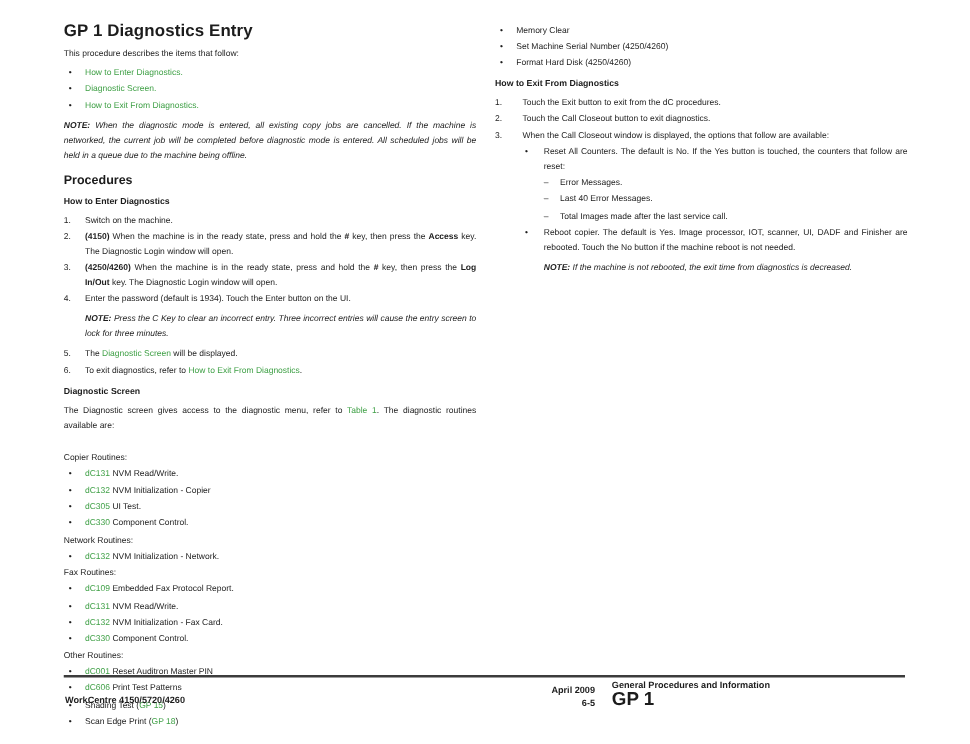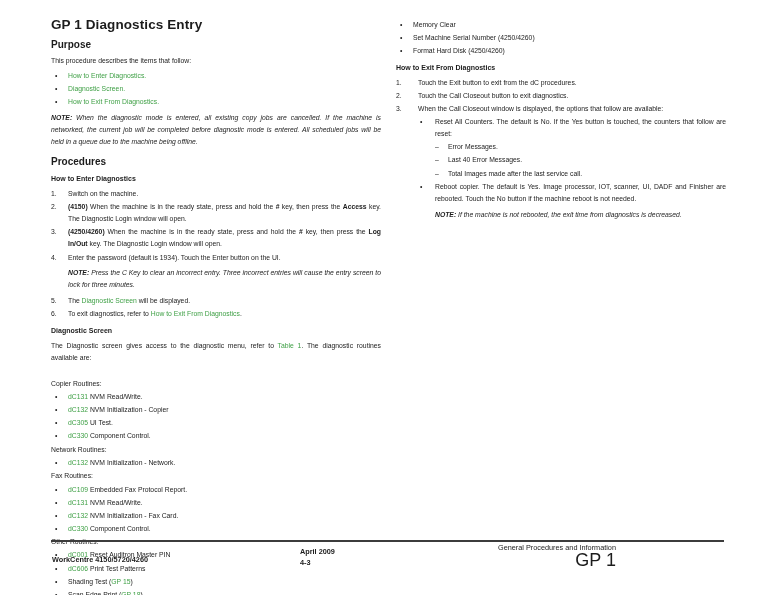--- a/index.html
+++ b/index.html
@@ -43,34 +43,33 @@
   .note.ind2{margin-left:39px;margin-top:4.5px;}
 
   .b{font-weight:bold;}
   .i{font-style:italic;}
   .bi{font-weight:bold;font-style:italic;}
   .lk{color:var(--link-green);}
 
   
   .footer-rule{position:absolute;left:51px;top:540px;width:673px;height:1.5px;background:#3c3c3c;}
   .footer-left{position:absolute;left:52px;top:555px;font-size:7.3px;font-weight:bold;}
-  .footer-center{position:absolute;left:300px;top:546px;width:176px;text-align:left;font-size:7.3px;font-weight:bold;line-height:11px;}
-  .footer-right{position:absolute;right:52px;top:543px;text-align:right;font-weight:normal;}
+  .footer-center{position:absolute;left:300px;top:546px;width:176px;text-align:right;font-size:7.3px;font-weight:bold;line-height:11px;}
+  .footer-right{position:absolute;right:52px;top:543px;text-align:left;font-weight:bold;}
   .footer-section{font-size:7.3px;line-height:9px;}
-  .footer-code{font-size:18px;line-height:14px;margin-top:1px;}
+  .footer-code{font-size:15px;line-height:14px;margin-top:1px;}
 </style>
 </head>
 <body>
 
 <div class="page">
 
   <div class="col col-left">
     <h1 class="doc-title">GP 1 Diagnostics Entry</h1>
 
-    <h2 class="sec">Purpose</h2>
     <p>This procedure describes the items that follow:</p>
 
     <div class="row">
       <span class="marker pad">•</span>
       <span class="txt lk">How to Enter Diagnostics.</span>
     </div>
     <div class="row">
       <span class="marker pad">•</span>
       <span class="txt lk">Diagnostic Screen.</span>
     </div>
@@ -230,20 +229,20 @@
       <span class="txt"><span>Reboot copier. The default is Yes. Image processor, IOT, scanner, UI, DADF and Finisher are rebooted. Touch the No button if the machine reboot is not needed.</span></span>
     </div>
 
     <p class="note ind2"><span class="bi">NOTE: </span><span class="i">If the machine is not rebooted, the exit time from diagnostics is decreased.</span></p>
   </div>
 
   <div class="footer-rule"></div>
   <div class="footer-left">WorkCentre 4150/5720/4260</div>
   <div class="footer-center">
     <div>April 2009</div>
-    <div>4-3</div>
+    <div>6-5</div>
   </div>
   <div class="footer-right">
     <div class="footer-section">General Procedures and Information</div>
     <div class="footer-code">GP 1</div>
   </div>
 
 </div>
 
 </body></html>

